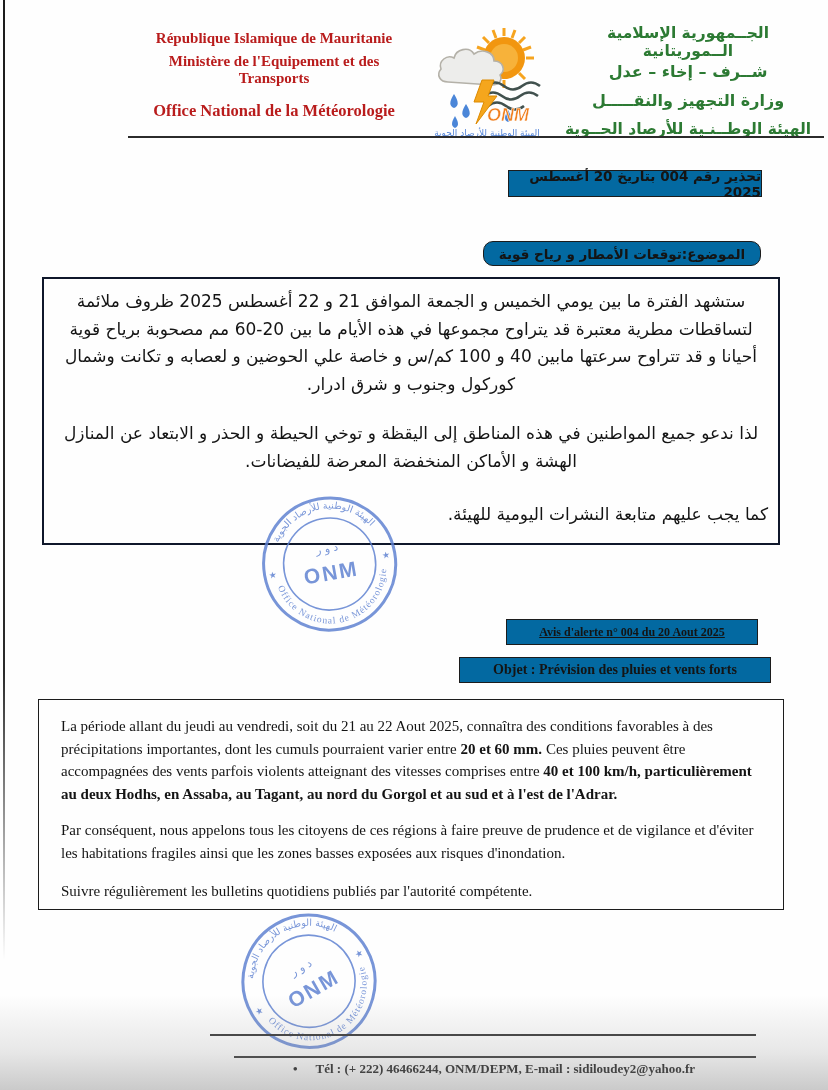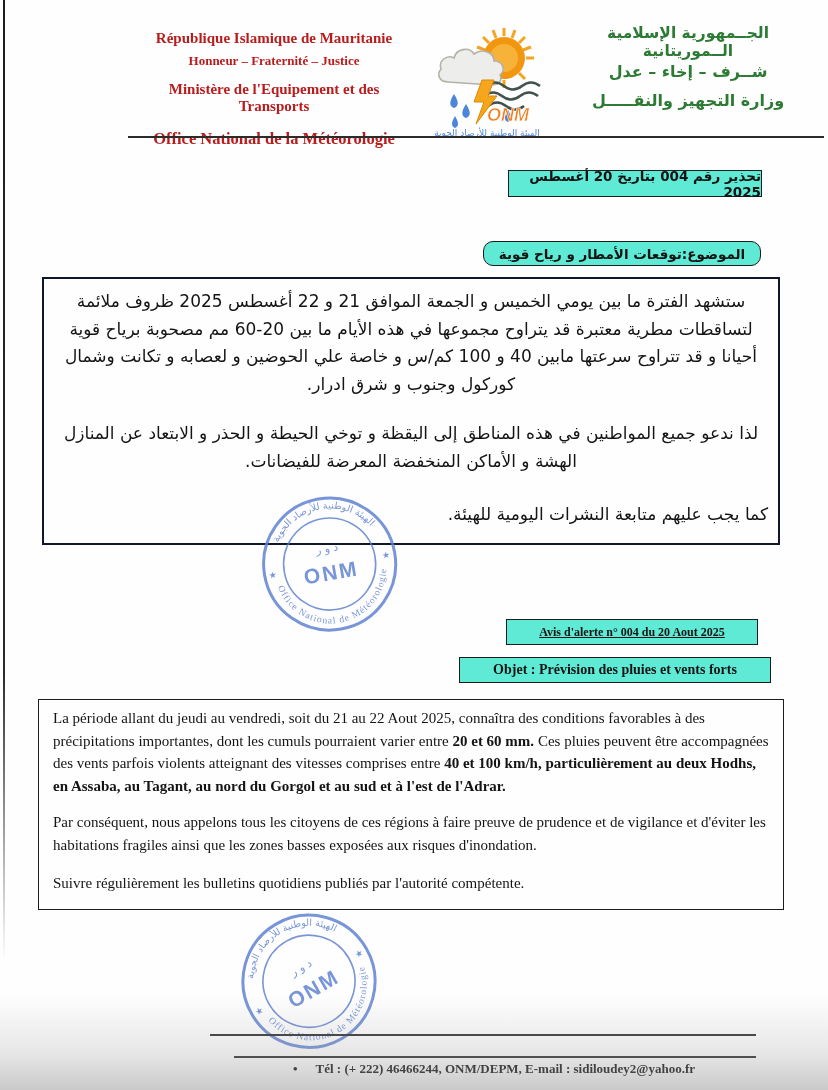--- a/index.html
+++ b/index.html
@@ -18,36 +18,36 @@
   .hdr-fr .l4{font-size:16.5px;font-weight:bold;margin:0;}
   .ar{font-family:"DejaVu Sans",sans-serif;direction:rtl;}
   .hdr-ar{position:absolute;left:552px;top:22px;width:272px;text-align:center;color:#2c7a33;}
   .hdr-ar .l1{font-size:15.5px;font-weight:bold;margin:2px 8px 2px;}
   .hdr-ar .l2{font-size:16px;font-weight:bold;margin:0 0 10px;}
   .hdr-ar .l3{font-size:16px;font-weight:bold;margin:0 0 10px;}
   .hdr-ar .l4{font-size:15.5px;font-weight:bold;margin:0;}
   .hdr-rule{position:absolute;left:128px;top:136px;width:696px;height:2px;background:#2b2b2b;}
   .logo{position:absolute;left:424px;top:24px;}
   
-  .boxed{position:absolute;border:1.5px solid #1c1c1c;background:#5eead4;
+  .boxed{position:absolute;border:1.5px solid #1c1c1c;background:#0369a1;
          font-weight:bold;font-size:13.5px;display:flex;align-items:center;justify-content:center;}
   .warn-box{left:508px;top:170px;width:252px;height:25px;}
   .subj-box{left:483px;top:241px;width:276px;height:23px;border-radius:10px;}
   .avis-box{left:506px;top:619px;width:250px;height:24px;font-size:12px;text-decoration:underline;}
   .objet-box{left:459px;top:657px;width:310px;height:24px;font-size:14px;}
   
   .body-ar{position:absolute;left:42px;top:277px;width:738px;height:268px;border:2px solid #0f172a;
            box-sizing:border-box;padding:9px 10px 0;font-size:17px;line-height:1.62;}
   .body-ar p{margin:0;}
   .body-ar .p1,.body-ar .p2{text-align:center;}
   .body-ar .p2{margin-top:22px;}
   .body-ar .p3{text-align:right;margin-top:26px;}
   .body-fr{position:absolute;left:38px;top:699px;width:746px;height:211px;border:1.5px solid #1c1c1c;
            box-sizing:border-box;padding:7px 14px 0;font-size:15px;line-height:1.5;text-align:left;}
-  .body-fr p{margin:0;}
+  .body-fr p{margin:8px;}
   .body-fr .p2{margin-top:14px;}
   .body-fr .p3{margin-top:16px;}
   .b{font-weight:bold;}
   
   .stamp-wrap{position:absolute;opacity:.82;}
   .stamp1{left:250px;top:484px;transform:rotate(-10deg);}
   .stamp2{left:230px;top:901px;transform:rotate(-30deg);}
   .stamp{color:#5b7fd0;}
   .stamp circle{fill:none;stroke:currentColor;}
   .stamp .ring-outer{stroke-width:3;}
@@ -67,21 +67,20 @@
   .foot-text .bullet{margin-right:18px;}
 </style>
 </head>
 <body>
 
 <div class="page">
   <div class="edge-left"></div>
 
   <div class="hdr-fr">
     <div class="l1">République Islamique de Mauritanie</div>
-    <div class="l2">Honneur – Fraternité – Justice</div>
     <div class="l3">Ministère de l'Equipement et des Transports</div>
     <div class="l4">Office National de la Météorologie</div>
   </div>
 
   <div class="logo">
     <svg width="126" height="116" viewBox="0 0 126 116">
       <g>
         <g stroke="#f6a41f" stroke-width="3">
           <line x1="80" y1="4" x2="80" y2="12"></line>
             <line x1="80" y1="56" x2="80" y2="64"></line>
@@ -114,20 +113,21 @@
       <polygon points="58,56 70,56 64,72 73,72 52,100 60,78 50,78" fill="#f5a61d" stroke="#dd8a00" stroke-width="1"></polygon>
       <text x="84" y="97" text-anchor="middle" font-family="Liberation Sans, sans-serif" font-size="18" font-weight="bold" font-style="italic" fill="#f07f1f" stroke="#ffffff" stroke-width="0.5">ONM</text>
       <text x="63" y="112" text-anchor="middle" font-family="DejaVu Sans, sans-serif" font-size="9" fill="#5585d8" direction="rtl">الهيئة الوطنية للأرصاد الجوية</text>
     </svg>
   </div>
 
   <div class="hdr-ar ar">
     <div class="l1">الجــمهورية الإسلامية الــموريتانية</div>
     <div class="l2">شــرف – إخاء – عدل</div>
     <div class="l3">وزارة التجهيز والنقـــــل</div>
+    <div class="l4">الهيئة الوطــنـية للأرصاد الجــوية</div>
   </div>
 
   <div class="hdr-rule"></div>
 
   <div class="boxed warn-box ar">تحذير رقم 004 بتاريخ 20 أغسطس 2025</div>
   <div class="boxed subj-box ar">الموضوع:توقعات الأمطار و رياح قوية</div>
 
   <div class="body-ar ar">
     <p class="p1">ستشهد الفترة ما بين يومي الخميس و الجمعة الموافق 21 و 22 أغسطس 2025 ظروف ملائمة لتساقطات مطرية معتبرة قد يتراوح مجموعها في هذه الأيام ما بين 20-60 مم مصحوبة برياح قوية أحيانا و قد تتراوح سرعتها مابين 40 و 100 كم/س و خاصة علي الحوضين و لعصابه و تكانت وشمال كوركول وجنوب و شرق ادرار.</p>
     <p class="p2">لذا ندعو جميع المواطنين في هذه المناطق إلى اليقظة و توخي الحيطة و الحذر و الابتعاد عن المنازل الهشة و الأماكن المنخفضة المعرضة للفيضانات.</p>

